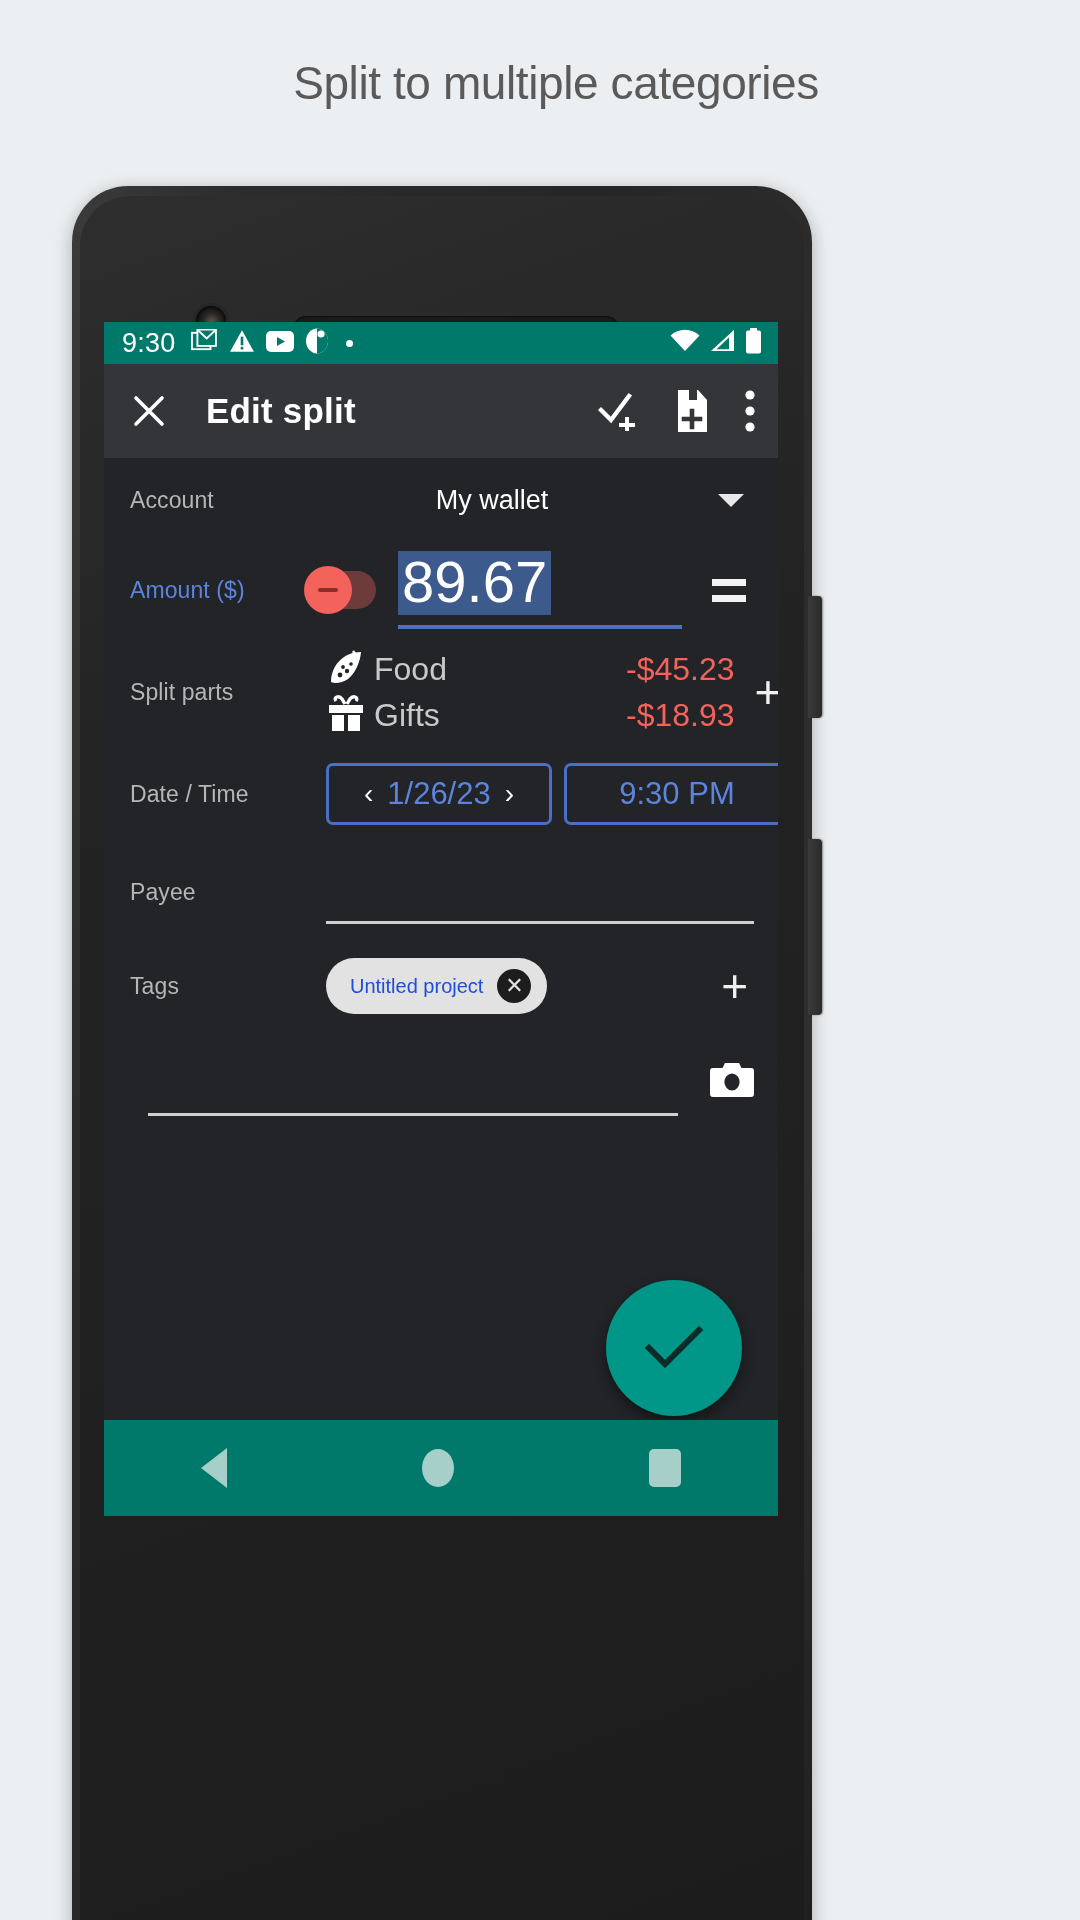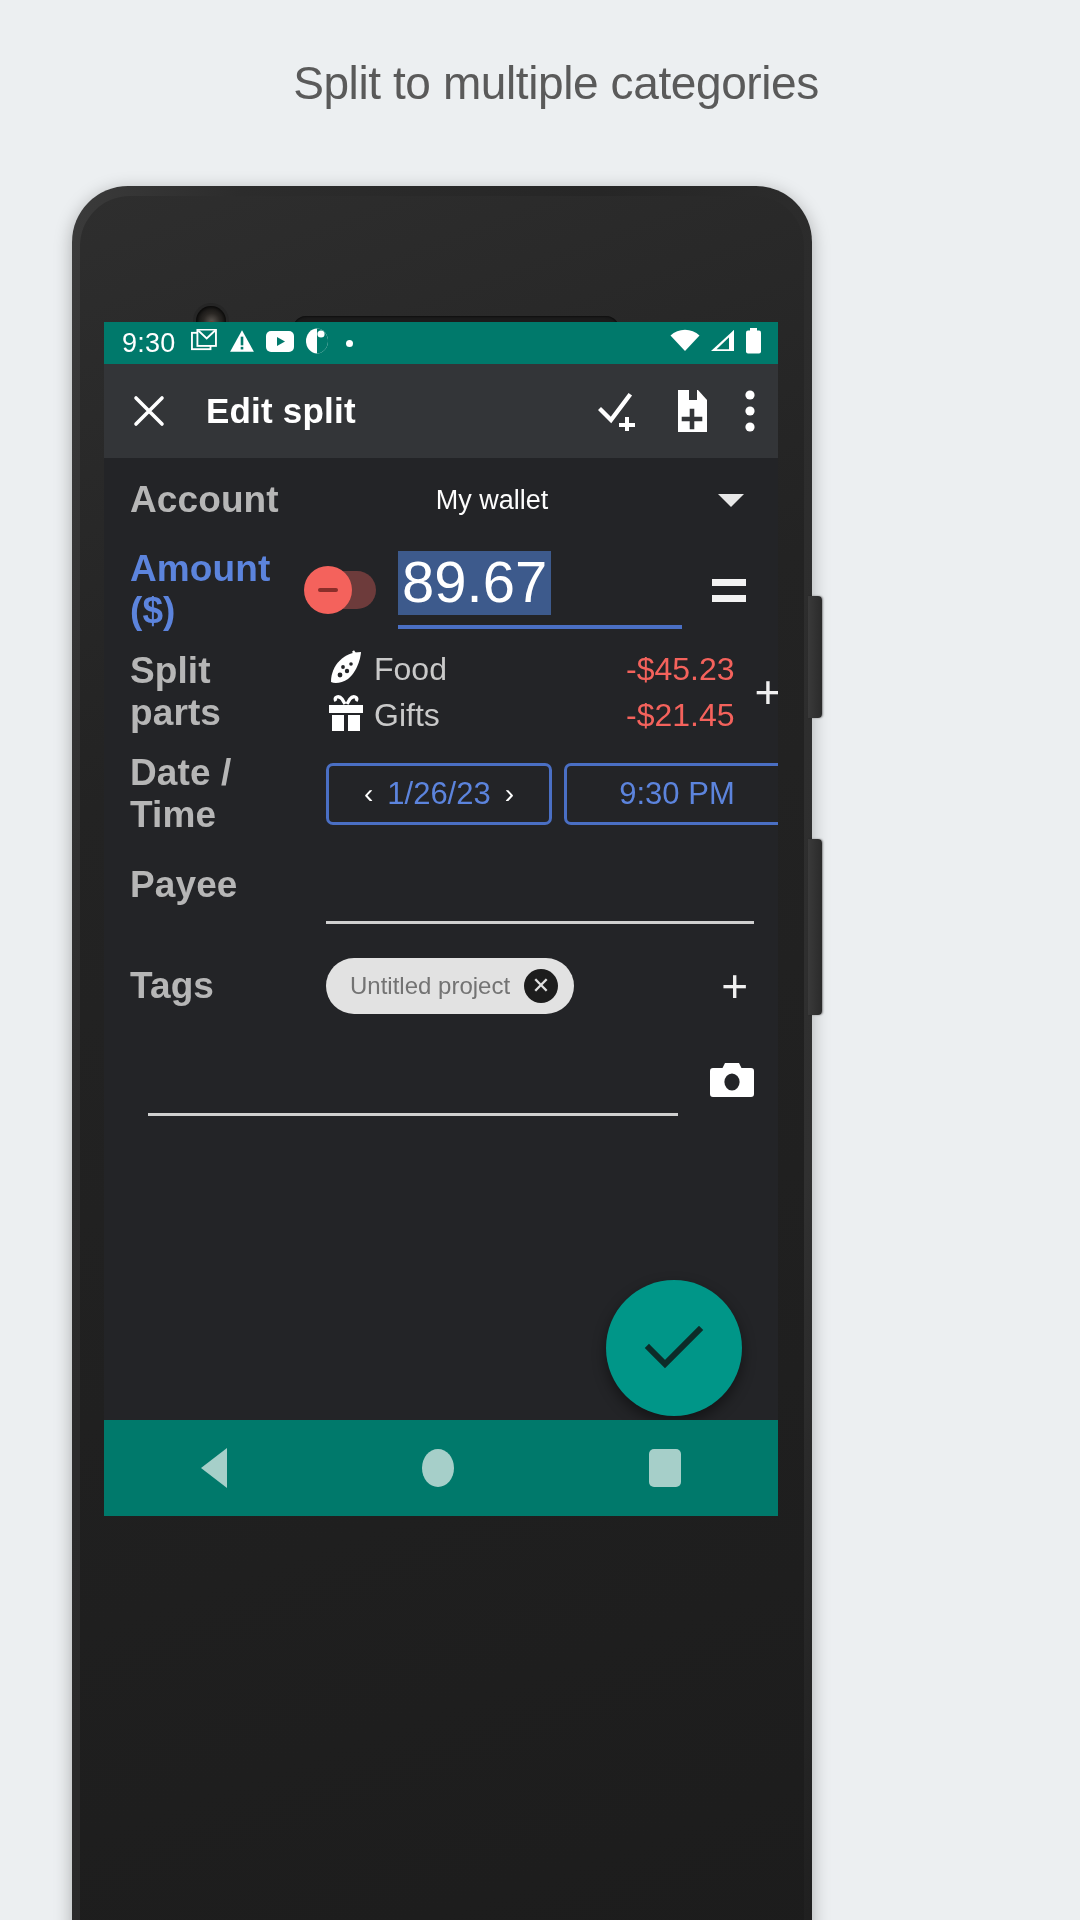--- a/index.html
+++ b/index.html
@@ -159,22 +159,22 @@
 
   .row {
     display: flex;
     align-items: center;
     min-height: 84px;
     padding: 0 24px 0 26px;
   }
   .label {
     width: 178px;
     flex: 0 0 178px;
-    font-size: 37px;
-    font-weight: 700;
+    font-size: 23px;
+    font-weight: 400;
     color: #b6b6b6;
     letter-spacing: 0.1px;
   }
   .label.blue { color: #5c84dd; }
 
   
   .acct-value {
     flex: 1;
     text-align: center;
     font-size: 27px;
@@ -284,21 +284,21 @@
   .chip {
     background: #e2e2e2;
     border-radius: 30px;
     height: 56px;
     display: inline-flex;
     align-items: center;
     gap: 14px;
     padding: 0 16px 0 24px;
     margin-left: 18px;
   }
-  .chip-text { font-size: 24px; color: #737373; }
+  .chip-text { font-size: 20px; color: #1d4ed8; }
   .chip-x {
     width: 34px; height: 34px;
     border-radius: 50%;
     background: #1d1d1d;
     color: #e2e2e2;
     font-size: 22px;
     display: flex; align-items: center; justify-content: center;
     line-height: 1;
   }
   .tags-plus { margin-left: auto; }
@@ -497,21 +497,21 @@
               <svg width="40" height="40" viewBox="0 0 40 40">
                   <path d="M10 8 C7 4 13 2 16 6 L19 11" fill="none" stroke="#fff" stroke-width="3.4"></path>
                   <path d="M30 8 C33 4 27 2 24 6 L21 11" fill="none" stroke="#fff" stroke-width="3.4"></path>
                   <rect x="3" y="12" width="34" height="8" fill="#fff"></rect>
                   <rect x="6" y="22" width="12" height="16" fill="#fff"></rect>
                   <rect x="22" y="22" width="12" height="16" fill="#fff"></rect>
                 </svg>
             </span>
             <span class="split-name">Gifts</span>
           </div>
-          <span class="split-amt">-$21.45</span>
+          <span class="split-amt">-$18.93</span>
         </div>
 
       </div>
       <div class="plus">+</div>
     </div>
 
     <div class="row row-date">
       <div class="label">Date / Time</div>
       <div class="date-box">
         <span class="chev">‹</span>

